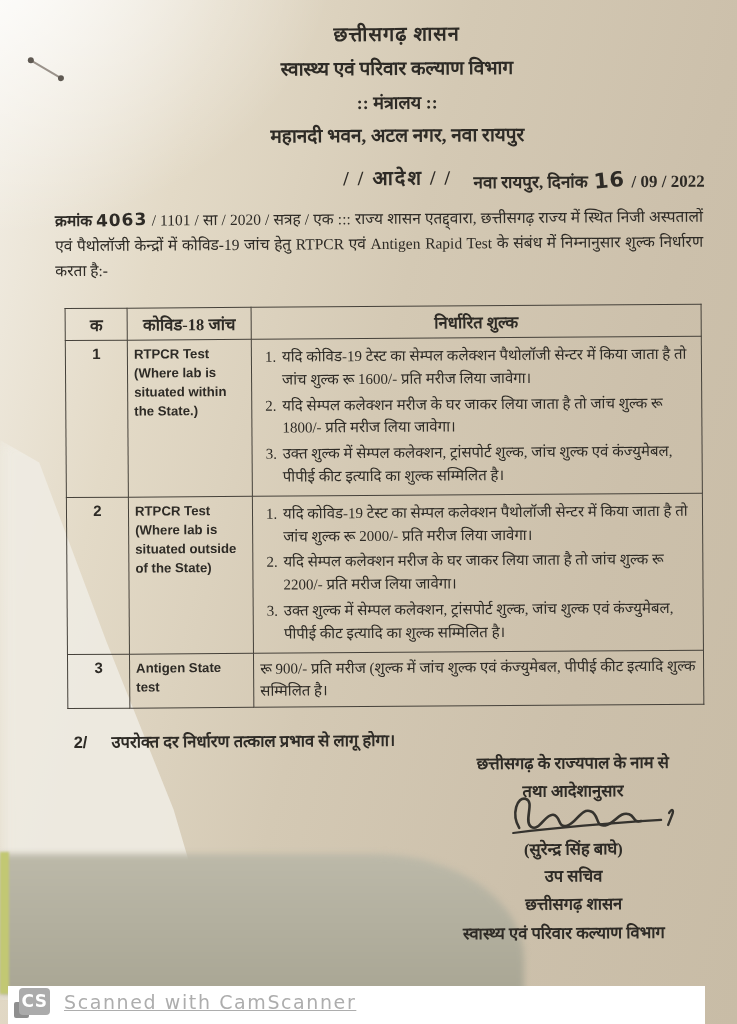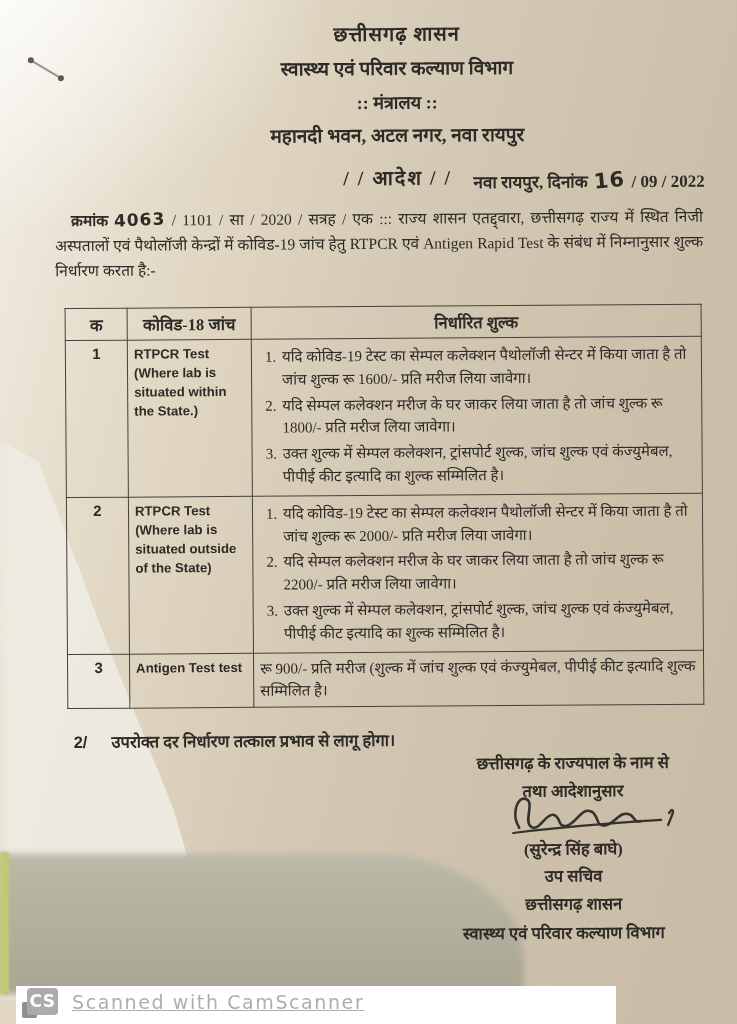--- a/index.html
+++ b/index.html
@@ -36,21 +36,21 @@
   .dateline{position:absolute; right:30px; top:170px; font-size:17px; font-weight:bold;}
   .dateline .day{
     font-family:"DejaVu Sans",sans-serif; font-size:21px; font-weight:bold;
     display:inline-block; transform:rotate(-5deg); margin:0 2px; letter-spacing:1px;
   }
   .intro{position:absolute; left:57px; top:206px; width:648px; font-size:15.5px; line-height:25px; text-align:justify;}
   .intro .num{
     font-family:"DejaVu Sans",sans-serif; font-weight:bold; font-size:17px;
     display:inline-block; transform:rotate(-2deg); letter-spacing:1px;
   }
-  .intro .lbl{font-weight:bold;margin-left:16px;}
+  .intro .lbl{font-weight:bold;}
   table.fees{
     position:absolute; left:66px; top:306px; width:636px;
     border-collapse:collapse; table-layout:fixed;
   }
   table.fees th, table.fees td{
     border:1.4px solid #45413a; vertical-align:top; padding:4px 6px;
   }
   col.c1{width:62px;} col.c2{width:124px;} col.c3{width:450px;}
   th.h{font-size:16.5px; font-weight:bold; text-align:center; padding:6px 2px;}
   td.sno{font-family:"Liberation Sans",sans-serif; font-weight:bold; font-size:15px; text-align:center; padding-top:8px;}
@@ -62,21 +62,21 @@
   .clause .cnum{font-family:"Liberation Sans",sans-serif; margin-right:20px; font-weight:bold;}
   .signoff{position:absolute; left:420px; top:752px; width:302px; text-align:center; font-size:16.5px; font-weight:bold;}
   .signoff .s1{white-space:nowrap;}
   .signoff .s2{margin-top:5px;}
   .signoff .sig{margin-top:-14px; margin-left:40px;}
   .signoff .name{margin-top:-8px;}
   .signoff .title{margin-top:4px;}
   .signoff .org{margin-top:5px;}
   .signoff .dept{margin-top:6px; white-space:nowrap; margin-left:-20px;}
   .footer{
-    position:absolute; left:16px; top:986px; width:600px; height:38px; background:#ffffff; z-index:4;
+    position:absolute; left:8px; top:986px; width:697px; height:38px; background:#ffffff; z-index:4;
     font-family:"DejaVu Sans",sans-serif;
   }
   .cs-tab{position:absolute; left:6px; top:16px; width:15px; height:16px; background:#8f8f8f; border-radius:2px;}
   .cs-box{
     position:absolute; left:11px; top:2px; width:31px; height:27px; background:#ababab; border-radius:4px;
     color:#ffffff; font-weight:bold; font-size:17px; text-align:center; line-height:27px; letter-spacing:.5px;
   }
   .cs-text{
     position:absolute; left:56px; top:5px; color:#adadad; font-size:19px; letter-spacing:1.6px; font-weight:500;text-decoration:underline;
   }
@@ -147,21 +147,21 @@
         <td class="fee">
           <ol>
             <li>यदि कोविड-19 टेस्ट का सेम्पल कलेक्शन पैथोलॉजी सेन्टर में किया जाता है तो जांच शुल्क रू 2000/- प्रति मरीज लिया जावेगा।</li>
             <li>यदि सेम्पल कलेक्शन मरीज के घर जाकर लिया जाता है तो जांच शुल्क रू 2200/- प्रति मरीज लिया जावेगा।</li>
             <li>उक्त शुल्क में सेम्पल कलेक्शन, ट्रांसपोर्ट शुल्क, जांच शुल्क एवं कंज्युमेबल, पीपीई कीट इत्यादि का शुल्क सम्मिलित है।</li>
           </ol>
         </td>
       </tr>
       <tr>
         <td class="sno">3</td>
-        <td class="test">Antigen Test test</td>
+        <td class="test">Antigen State test</td>
         <td class="fee">रू 900/- प्रति मरीज (शुल्क में जांच शुल्क एवं कंज्युमेबल, पीपीई कीट इत्यादि शुल्क सम्मिलित है।</td>
       </tr>
     </tbody>
       </table>
 
     <div class="clause">
       <span class="cnum">2/</span>
       <span>उपरोक्त दर निर्धारण तत्काल प्रभाव से लागू होगा।</span>
     </div>
 

